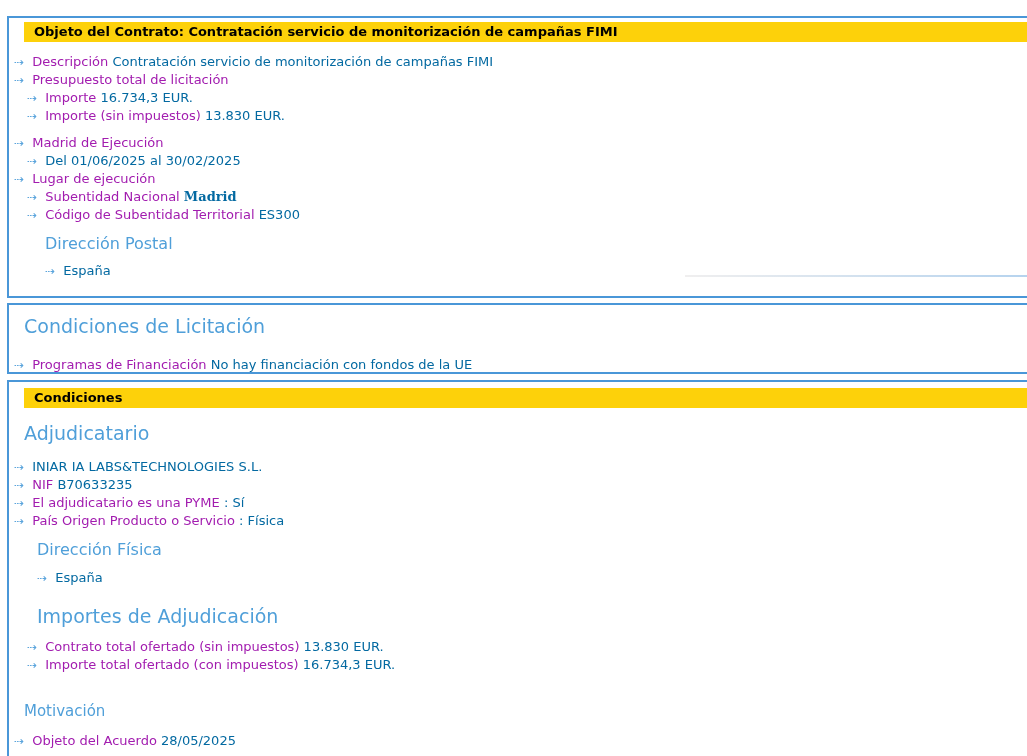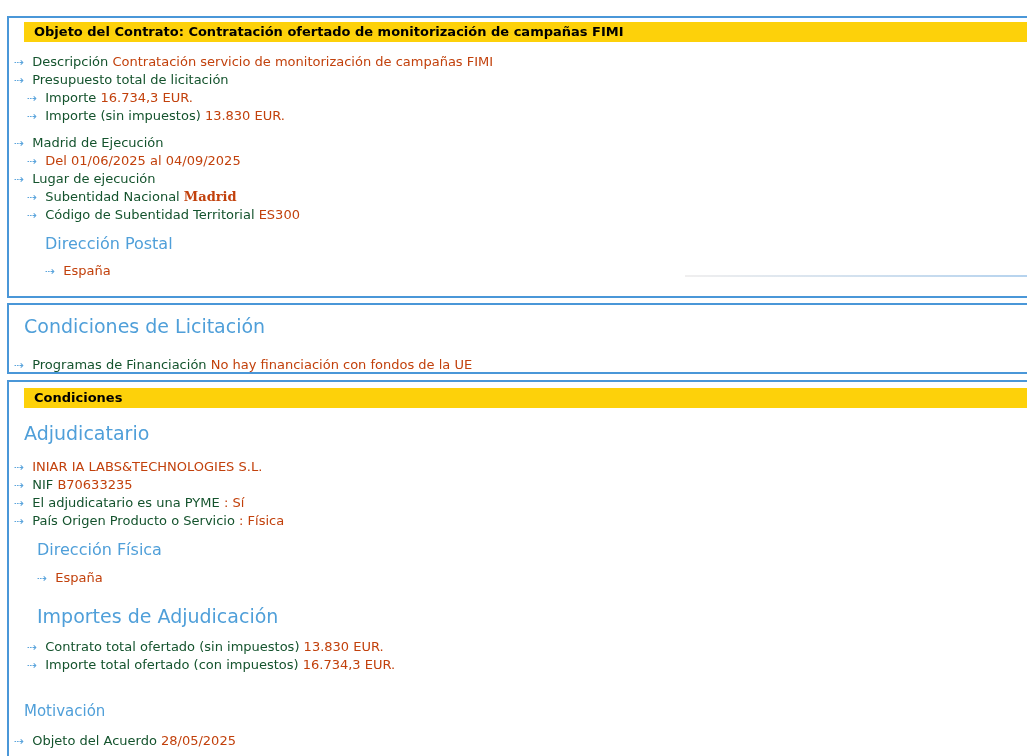--- a/index.html
+++ b/index.html
@@ -16,41 +16,41 @@
   .box1 .yellowbar { margin-top:4px; }
   .box3 .yellowbar { margin-top:6px; }
 
   .row { font-size:13px; line-height:17px; color:#000; white-space:nowrap; }
   .lvl1 { padding-left:5px; }
   .lvl2 { padding-left:18px; }
   .lvl3 { padding-left:36px; }
   .lvl2b { padding-left:28px; }
 
   .arrow { color:#5aa4dc; margin-right:4px; font-size:12px; }
-  .lbl { color:#14532d;text-align:right; }
-  .val { color:#c2410c; }
+  .lbl { color:#a21caf;text-align:right; }
+  .val { color:#0369a1; }
   .b { font-weight:normal; }
   .serif { font-family:"DejaVu Serif","Liberation Serif",serif;font-weight:bold; }
 
   .h-big   { color:#4f9fd9; font-size:19px; line-height:23px; padding-left:15px; }
   .h-med   { color:#4f9fd9; font-size:16px; line-height:20px; padding-left:36px; }
   .h-med2  { color:#4f9fd9; font-size:16px; line-height:20px; padding-left:28px; }
   .h-small { color:#4f9fd9; font-size:15px; line-height:19px; padding-left:15px; }
 
   .divider { position:absolute; top:257px; left:676px; width:417px; height:2px;
              background:linear-gradient(to right,#f0efef,#a9cdee); } .mt8{margin-top:8px;} .mt9{margin-top:9px;} .mt10{margin-top:10px;}
   .mt11{margin-top:11px;} .mt13{margin-top:13px;} .mt14{margin-top:14px;} .mt18{margin-top:18px;}
   .mt28{margin-top:28px;}
 </style>
 </head>
 <body>
 
 <div class="box box1">
   <div class="yellowbar">
-    <span>Objeto del Contrato: Contratación ofertado de monitorización de campañas FIMI</span>
+    <span>Objeto del Contrato: Contratación servicio de monitorización de campañas FIMI</span>
   </div>
 
   <div class="row lvl1 mt11">
     <span class="arrow">⇢</span>
     <span class="lbl">Descripción</span>
     <span class="val">Contratación servicio de monitorización de campañas FIMI</span>
   </div>
   <div class="row lvl1">
     <span class="arrow">⇢</span>
     <span class="lbl">Presupuesto total de licitación</span>
@@ -65,21 +65,21 @@
     <span class="lbl">Importe (sin impuestos)</span>
     <span class="val b">13.830 EUR.</span>
   </div>
 
   <div class="row lvl1 mt9">
     <span class="arrow">⇢</span>
     <span class="lbl">Madrid de Ejecución</span>
   </div>
   <div class="row lvl2">
     <span class="arrow">⇢</span>
-    <span class="val b">Del 01/06/2025 al 04/09/2025</span>
+    <span class="val b">Del 01/06/2025 al 30/02/2025</span>
   </div>
   <div class="row lvl1">
     <span class="arrow">⇢</span>
     <span class="lbl">Lugar de ejecución</span>
   </div>
   <div class="row lvl2">
     <span class="arrow">⇢</span>
     <span class="lbl">Subentidad Nacional</span>
     <span class="val serif">Madrid</span>
   </div>

